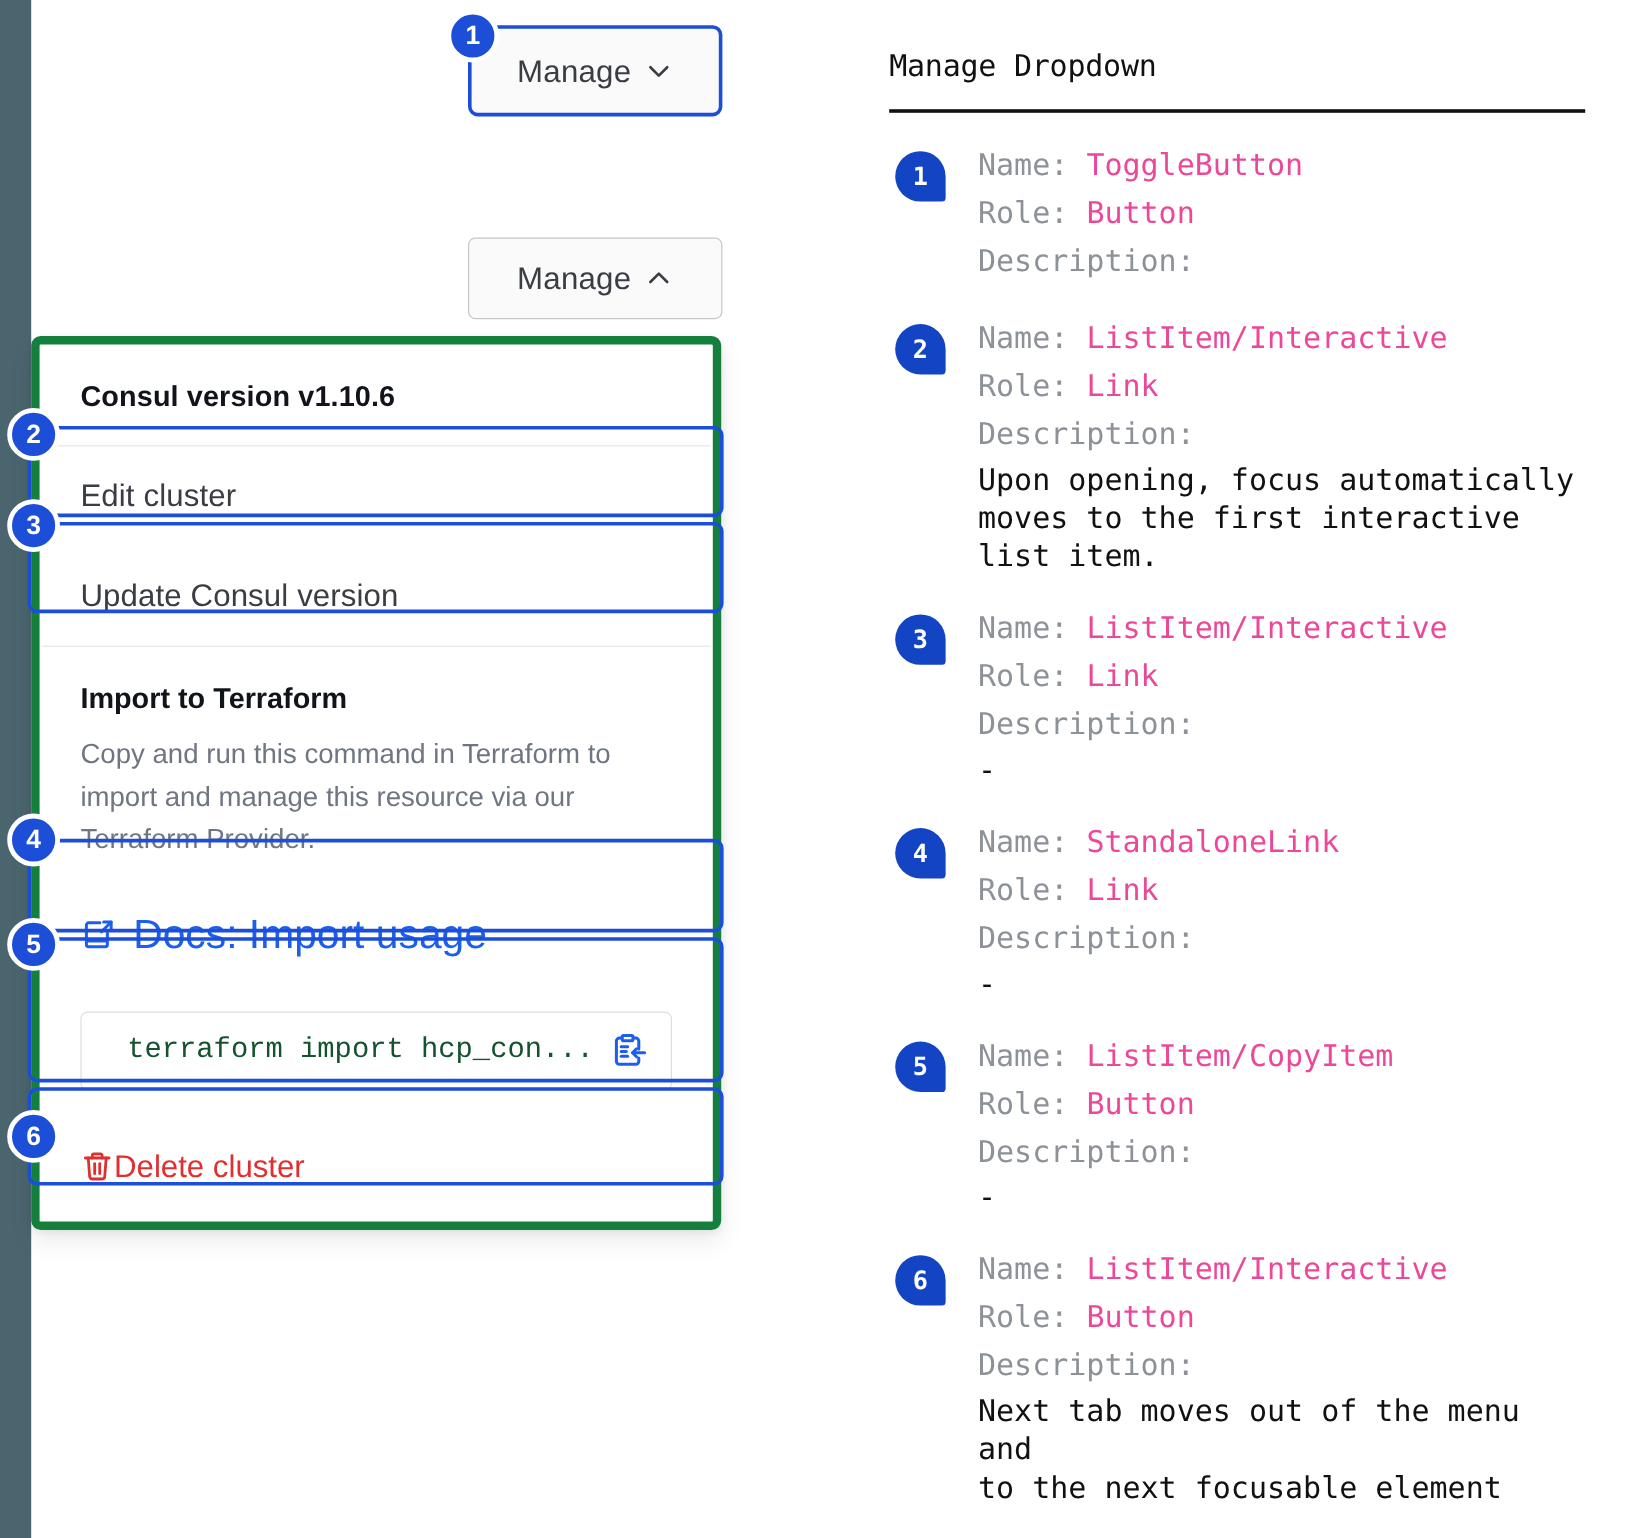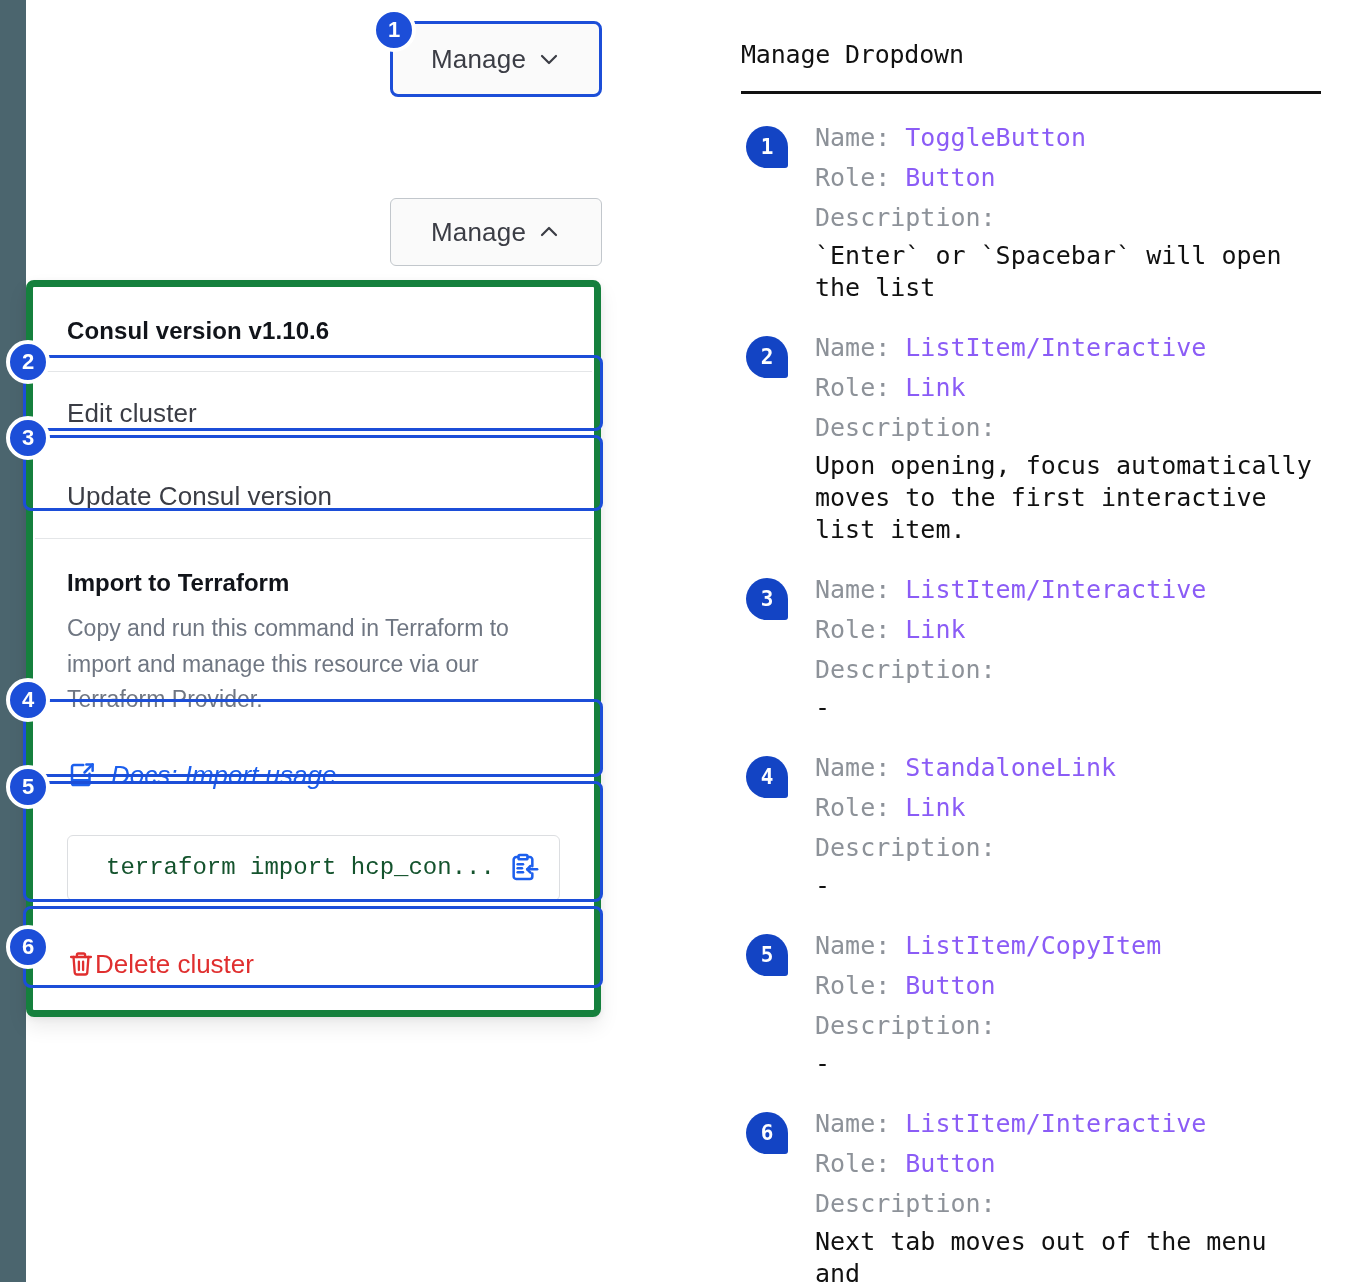--- a/index.html
+++ b/index.html
@@ -95,27 +95,26 @@
   }
   .tf-desc {
     font-size: 23px;
     color: #6f7682;
     line-height: 1.55;
     padding: 14px 34px 18px 34px;
   }
 
   .docs-row {
     display: flex;
-    align-items: flex-start;
+    align-items: center;
     gap: 14px;
     padding: 24px 34px;
-    font-size: 26px;
+    font-size: 34px;
     color: #1c5fed;
     font-weight: 500;
-    font-style: italic;
   }
   .docs-row svg { display: block; flex: 0 0 auto; }
 
   .code-wrap { padding: 20px 34px 22px 34px; }
   .code-box {
     display: flex;
     align-items: center;
     justify-content: space-between;
     gap: 14px;
     border: 1px solid #dcdee1;
@@ -200,21 +199,21 @@
     justify-content: center;
     border-radius: 21px 21px 3px 21px;
   }
   .kv {
     font-size: 25px;
     line-height: 1.6;
     color: #111111;
     white-space: pre-wrap;
   }
   .kv .lbl { color: #8d9299; }
-  .kv .val { color: #8b5cf6; }
+  .kv .val { color: #ec4899; }
   .kdesc {
     font-size: 25px;
     line-height: 1.28;
     color: #111111;
     white-space: pre-wrap;
     margin-top: 2px;
   }
 </style>
 </head>
 <body>
@@ -315,22 +314,20 @@
 
 <div class="key">
   <div class="key-title">Manage Dropdown</div>
   <div class="key-rule"></div>
   <div class="key-list" id="key-list">
       <div class="key-item">
         <div class="key-badge">1</div>
         <div class="kv"><span class="lbl">Name: </span><span class="val">ToggleButton</span></div>
         <div class="kv"><span class="lbl">Role: </span><span class="val">Button</span></div>
         <div class="kv"><span class="lbl">Description:</span></div>
-        <div class="kdesc">`Enter` or `Spacebar` will open
-the list</div>
       </div>
       <div class="key-item">
         <div class="key-badge">2</div>
         <div class="kv"><span class="lbl">Name: </span><span class="val">ListItem/Interactive</span></div>
         <div class="kv"><span class="lbl">Role: </span><span class="val">Link</span></div>
         <div class="kv"><span class="lbl">Description:</span></div>
         <div class="kdesc">Upon opening, focus automatically
 moves to the first interactive
 list item.</div>
       </div>

